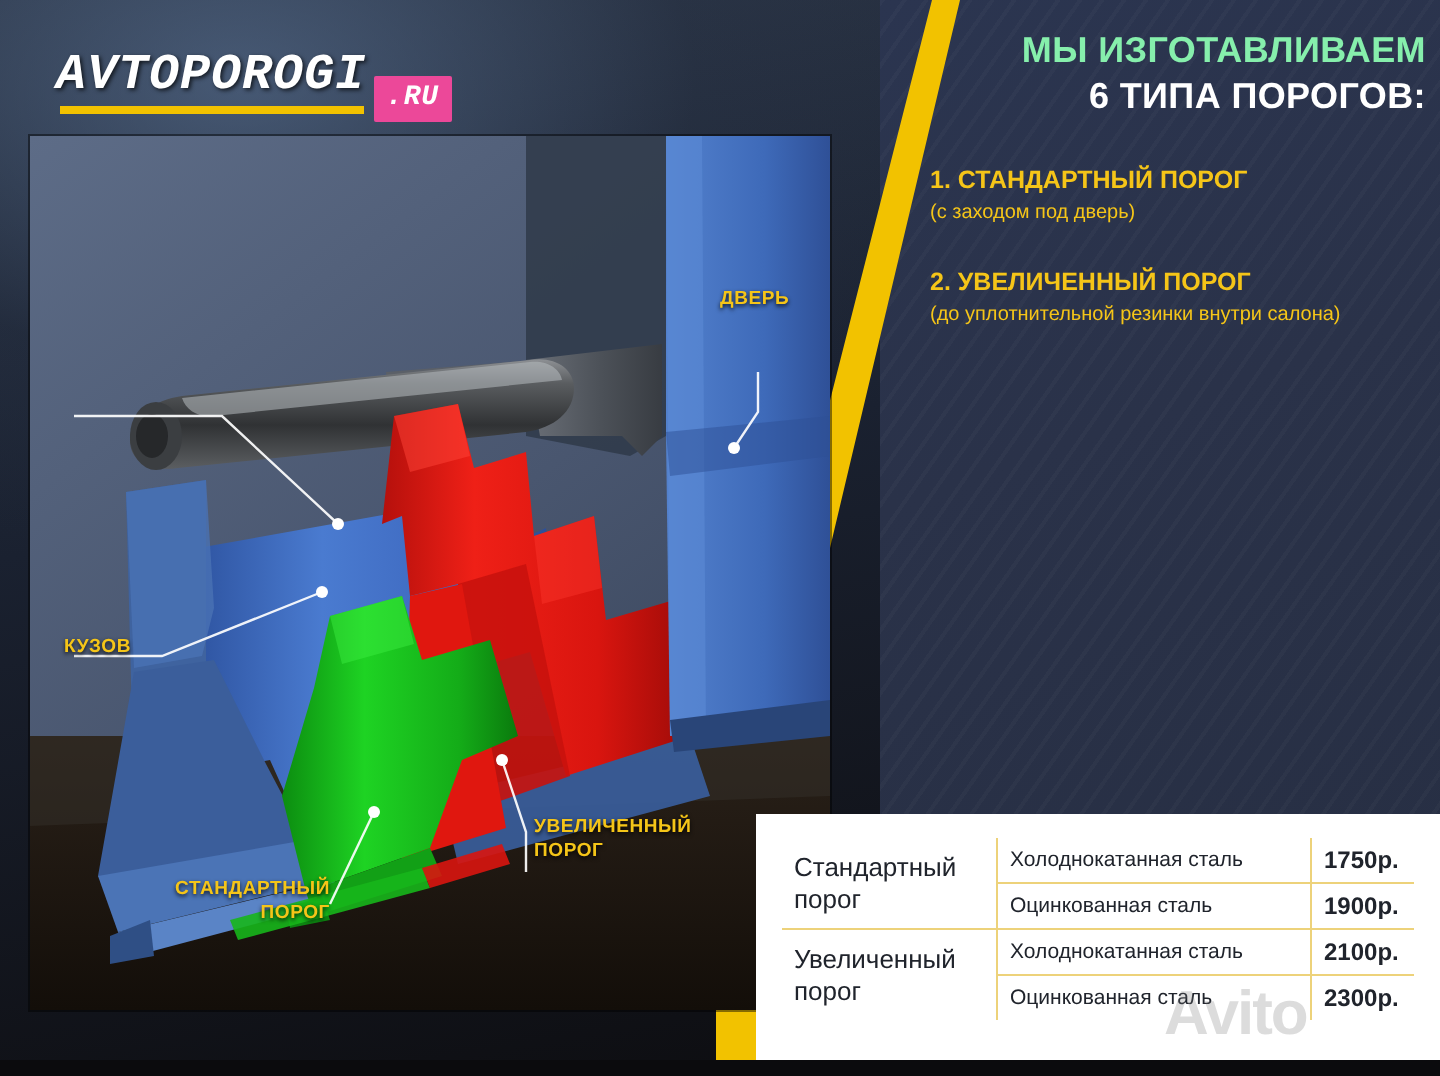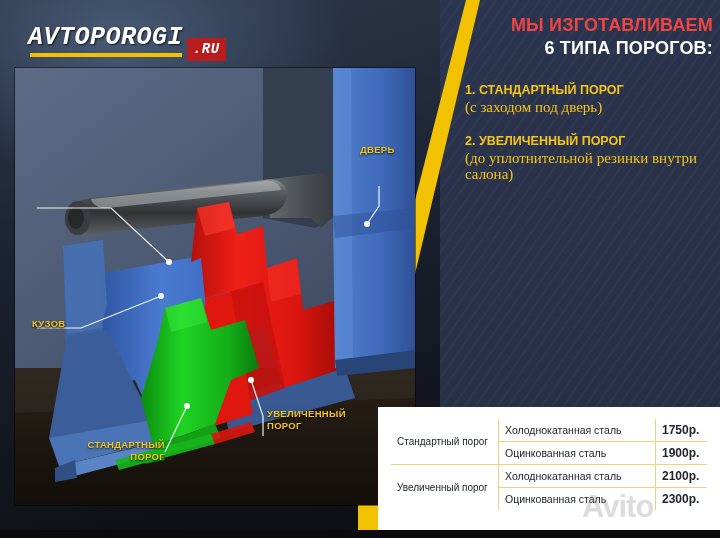--- a/index.html
+++ b/index.html
@@ -53,21 +53,21 @@
     letter-spacing:.5px; color:#ffffff;
     text-shadow:1px 1px 2px rgba(0,0,0,.7);
     padding-bottom:6px;
   }
   .logo-word::after{
     content:""; position:absolute; left:2px; right:1px; bottom:1px;
     height:4px; background:#f2c200;
   }
   .logo-ru{
     margin-left:4px; margin-top:18px;
-    background:#b91c1c; color:#fff;
+    background:#ec4899; color:#fff;
     font-size:14px; font-weight:bold; font-style:italic;
     padding:3px 7px 4px 6px; letter-spacing:.4px;
     border-radius:1px;
   }
 
   
   .diagram {
     position:absolute; left:15px; top:68px; width:400px; height:437px;
     overflow:hidden;
     background:linear-gradient(165deg,#4f5d76 0%, #44516a 35%, #2a2119 78%, #17110c 100%);
@@ -85,28 +85,28 @@
   .dlabel.right-al{ text-align:right; }
 
   
   .rtext{
     position:absolute; left:465px; top:14px; width:248px; z-index:5;
   }
   .headline{
     text-align:right; line-height:23px; margin-bottom:22px;
   }
   .headline .l1{
-    display:block; color:#ef4444; font-size:18px; font-weight:bold; letter-spacing:.2px;
+    display:block; color:#86efac; font-size:18px; font-weight:bold; letter-spacing:.2px;
   }
   .headline .l2{
     display:block; color:#ffffff; font-size:18px; font-weight:bold; letter-spacing:.2px;
   }
   .block{ margin-bottom:18px; }
   .b-title{ color:#f5c518; font-size:12.5px; font-weight:bold; line-height:17px; }
-  .b-sub{ color:#f5c518; font-size:15px; line-height:16px;font-family:Liberation Serif, serif; }
+  .b-sub{ color:#f5c518; font-size:10px; line-height:16px; }
   .b-body{ color:#eef1f6; font-size:12.5px; line-height:17px; margin-top:13px; }
 
   
   .white-panel{
     position:absolute; left:378px; top:407px; width:342px; height:131px;
     background:#ffffff; z-index:6;
   }
   .price-table{
     position:absolute; left:12px; top:11px; width:318px;
     border-collapse:collapse;
@@ -115,21 +115,21 @@
     overflow:hidden;
   }
   .price-table td{
     border:1px solid #edd27a;
     padding:4px 6px;
     color:#20242c;
     vertical-align:middle;
     background:#fff;
   }
   .c-type{
-    width:108px; font-size:10px; line-height:16px; padding-left:9px;
+    width:108px; font-size:13px; line-height:16px; padding-left:9px;
   }
   .c-steel{ font-size:10.5px; line-height:14px; }
   .c-price{ font-size:12px; font-weight:bold; width:52px; text-align:left; padding-left:8px; }
 
   
   .watermark{
     position:absolute; left:582px; top:489px; z-index:8;
     font-size:31px; font-weight:bold; color:rgba(120,120,120,.26);
     letter-spacing:-1px; pointer-events:none; user-select:none;
     font-family:"Liberation Sans", sans-serif;

